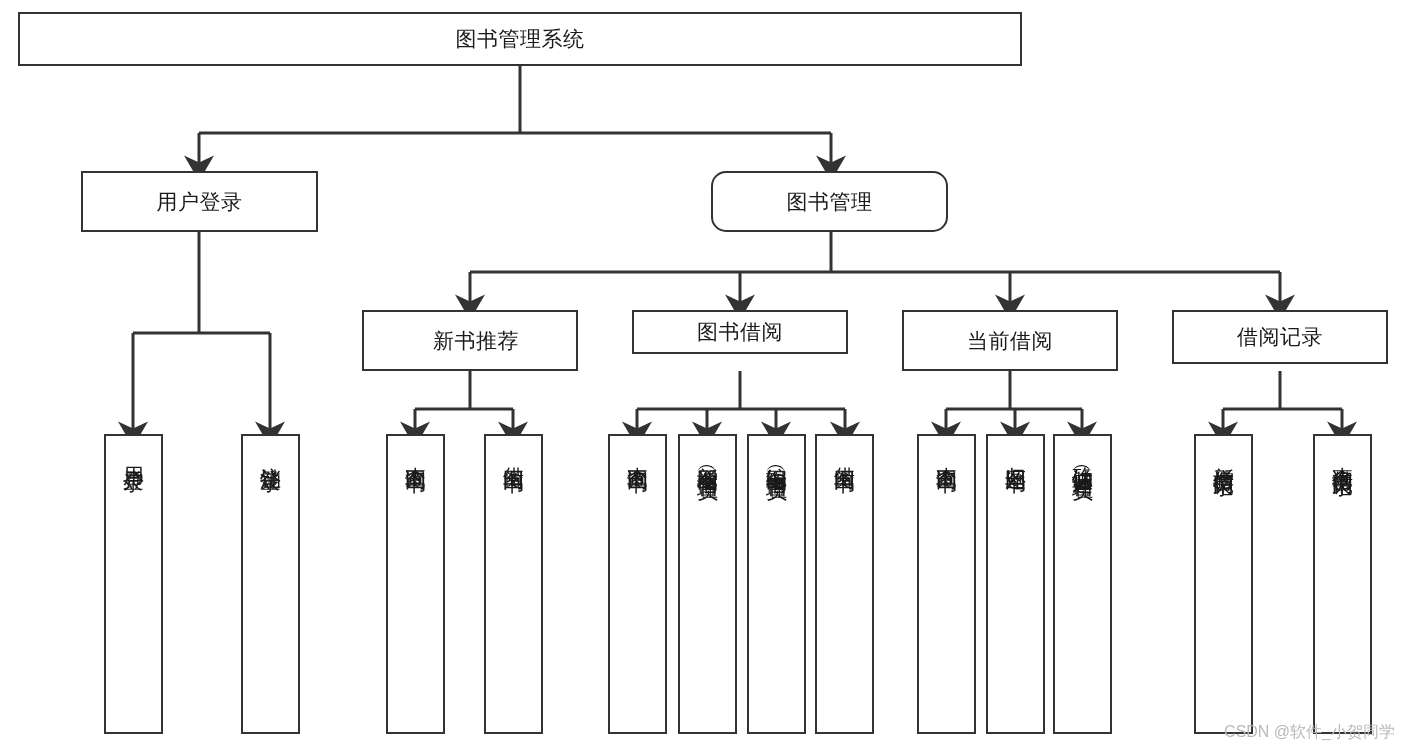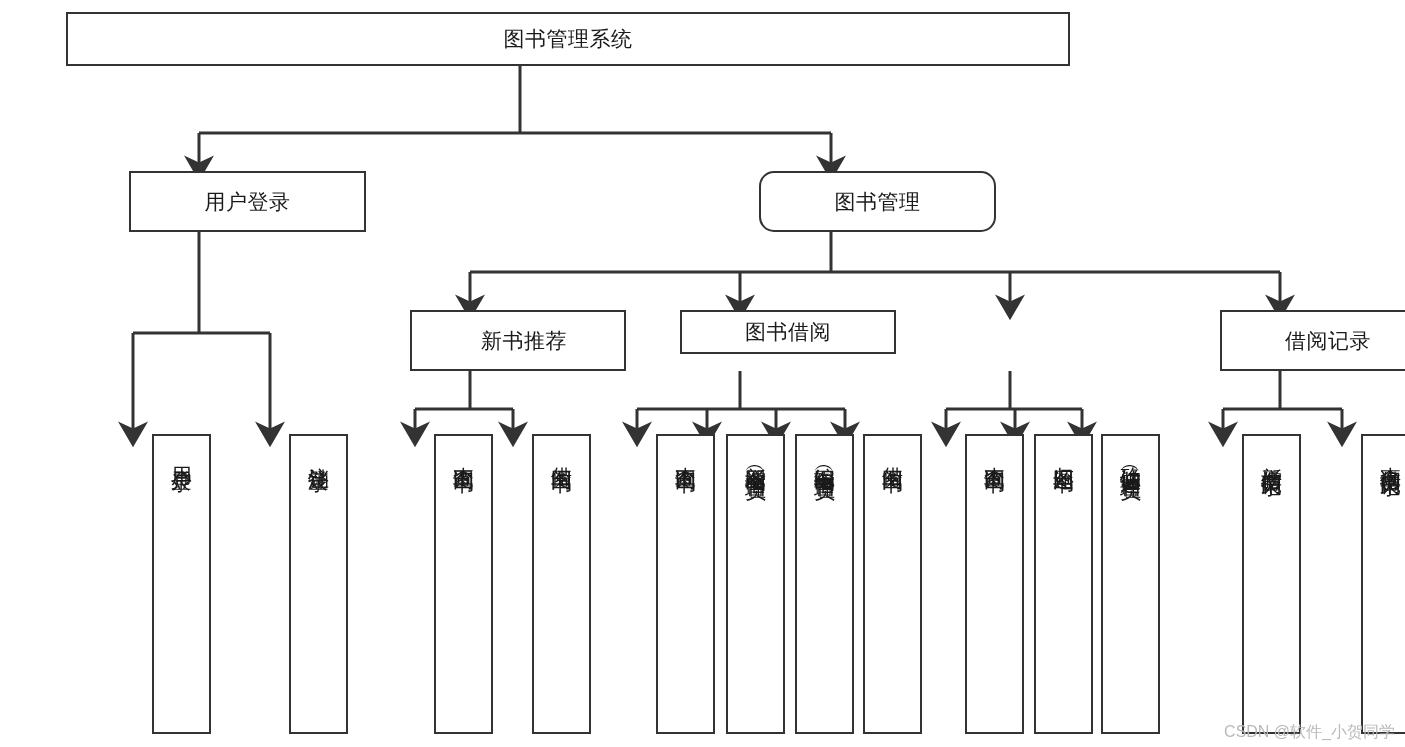--- a/index.html
+++ b/index.html
@@ -26,21 +26,20 @@
   }
   .node {
     position: absolute;
     box-sizing: border-box;
     background: #ffffff;
     border: 2px solid #333333;
     display: flex;
     align-items: center;
     justify-content: center;
     color: #1a1a1a;
-    margin-left: 48px;
   }
   .node-label {
     display: block;
     text-align: center;
     line-height: 1.22;
     color: #1a1a1a;
     letter-spacing: 0.5px;
   }
   .node.horizontal .node-label {
     writing-mode: horizontal-tb;
@@ -133,21 +132,24 @@
   <div class="node horizontal" style="left:711px; top:171px; width:237px; height:61px;border-radius:15px;">
     <span class="node-label">图书管理</span>
   </div>
 
   <div class="node horizontal" style="left:362px; top:310px; width:216px; height:61px;padding-left:12px;">
     <span class="node-label">新书推荐</span>
   </div>
   <div class="node horizontal" style="left:632px; top:310px; width:216px; height:44px;">
     <span class="node-label">图书借阅</span>
   </div>
-  <div class="node horizontal" style="left:1172px; top:310px; width:216px; height:61px;">
+  <div class="node horizontal" style="left:902px; top:310px; width:216px; height:61px;">
+    <span class="node-label">当前借阅</span>
+  </div>
+  <div class="node horizontal" style="left:1172px; top:310px; width:216px; height:54px;">
     <span class="node-label">借阅记录</span>
   </div>
 
   <div class="node vertical" style="left:104px; top:434px; width:59px; height:300px;">
     <span class="node-label">用户登录</span>
   </div>
   <div class="node vertical" style="left:241px; top:434px; width:59px; height:300px;">
     <span class="node-label">注销登录</span>
   </div>
 

